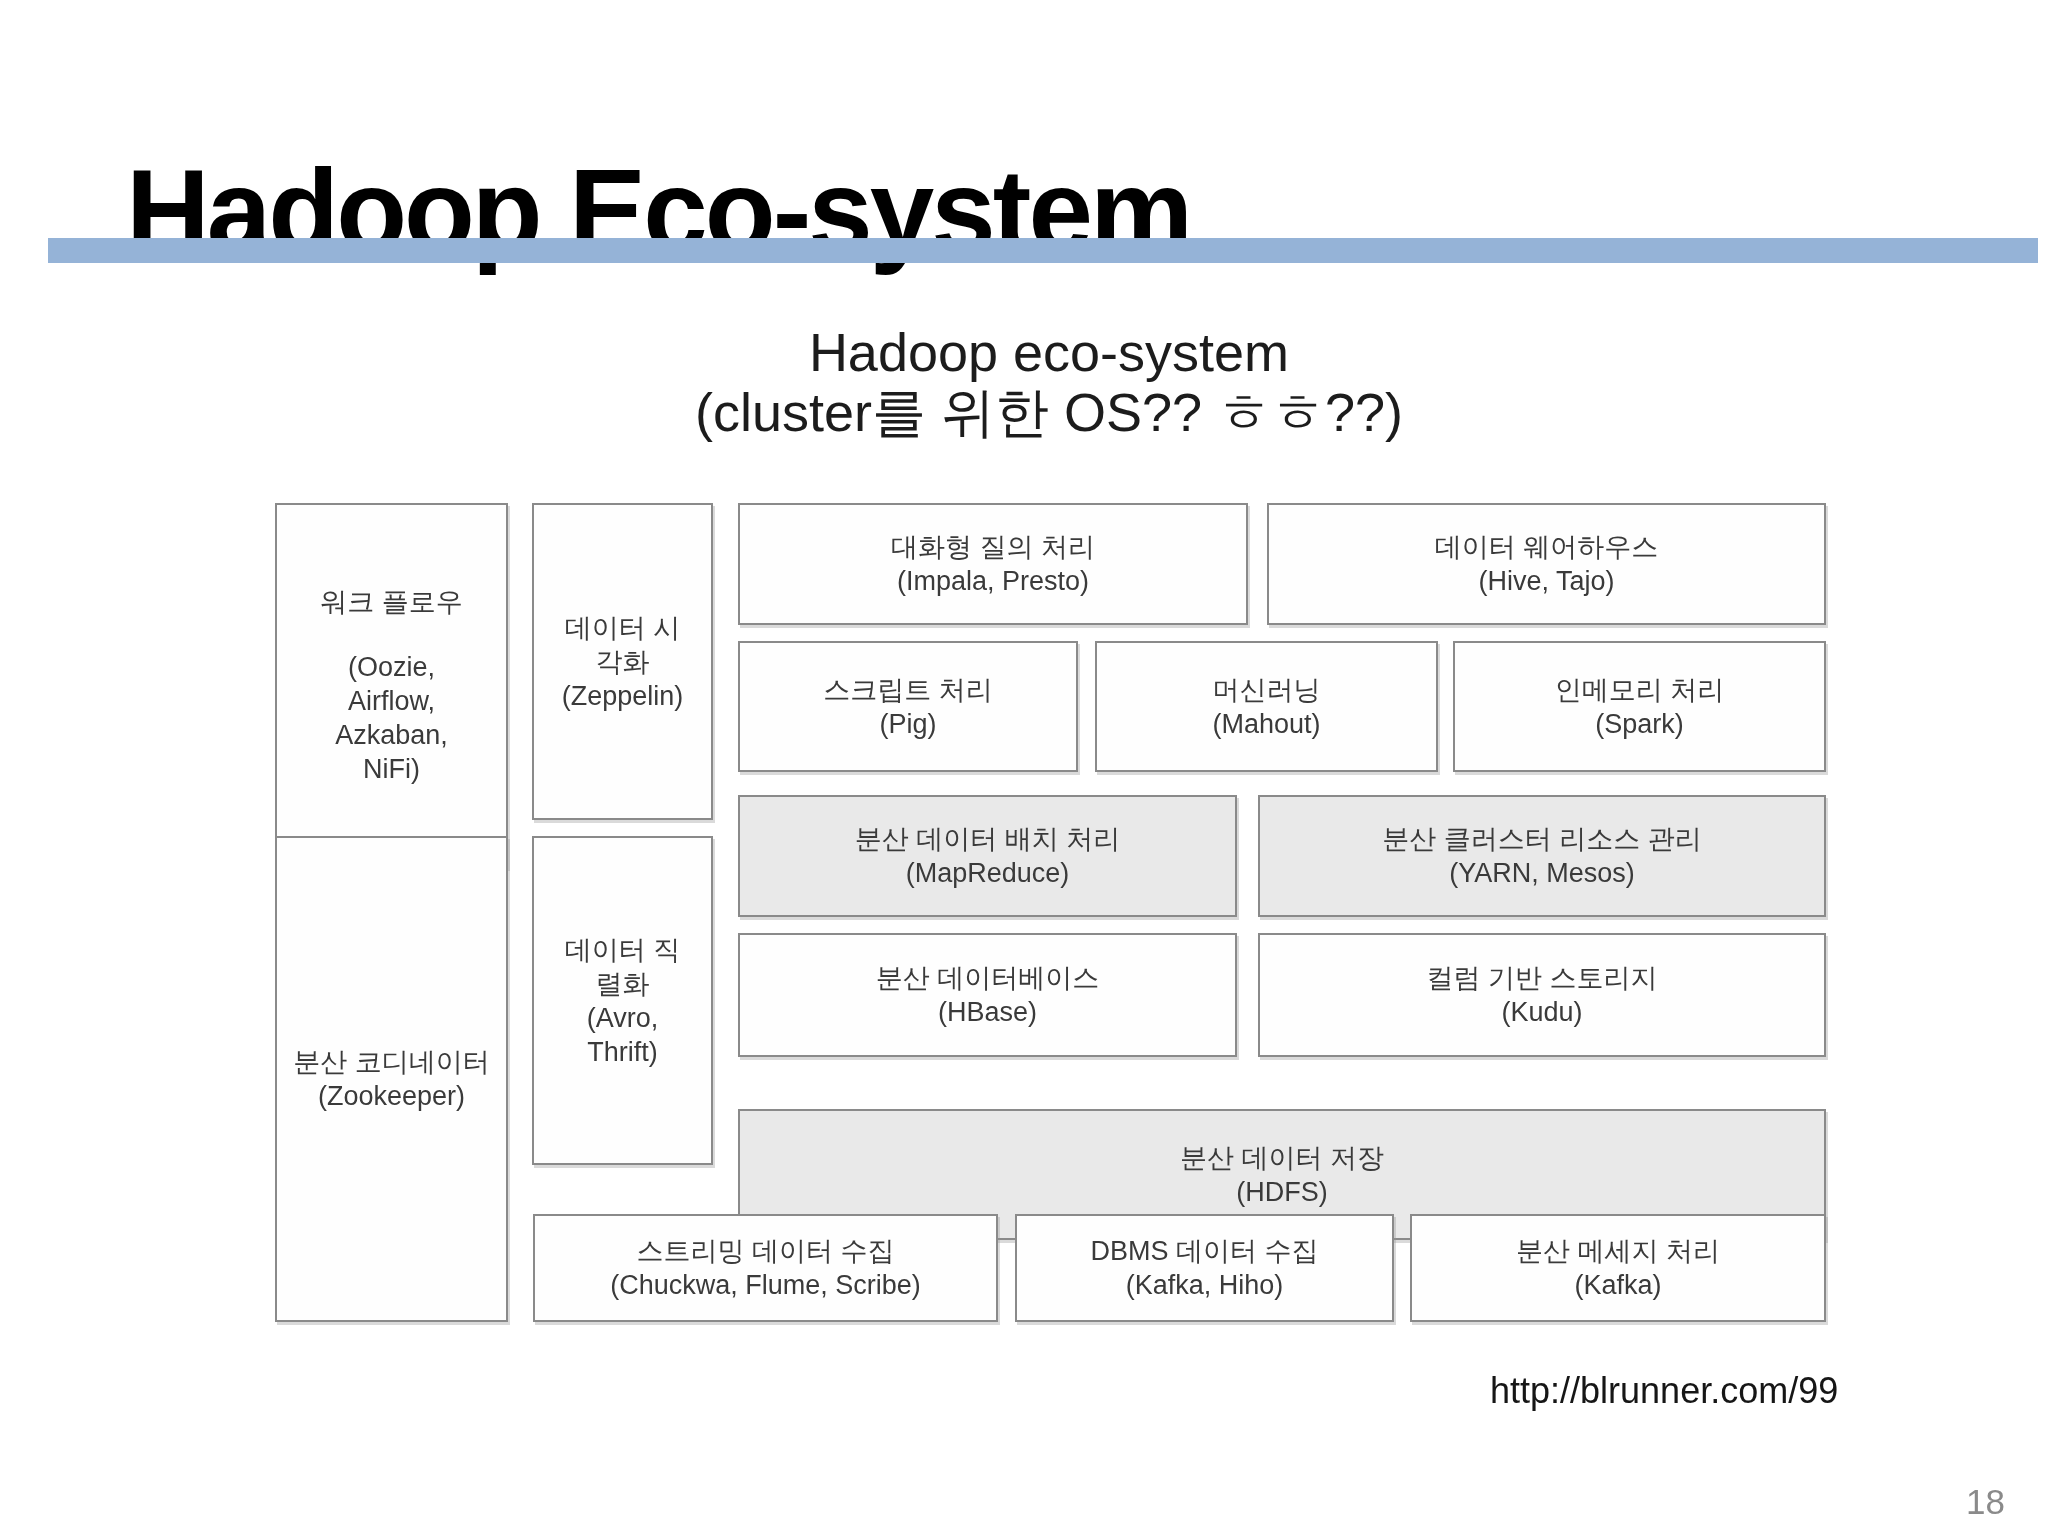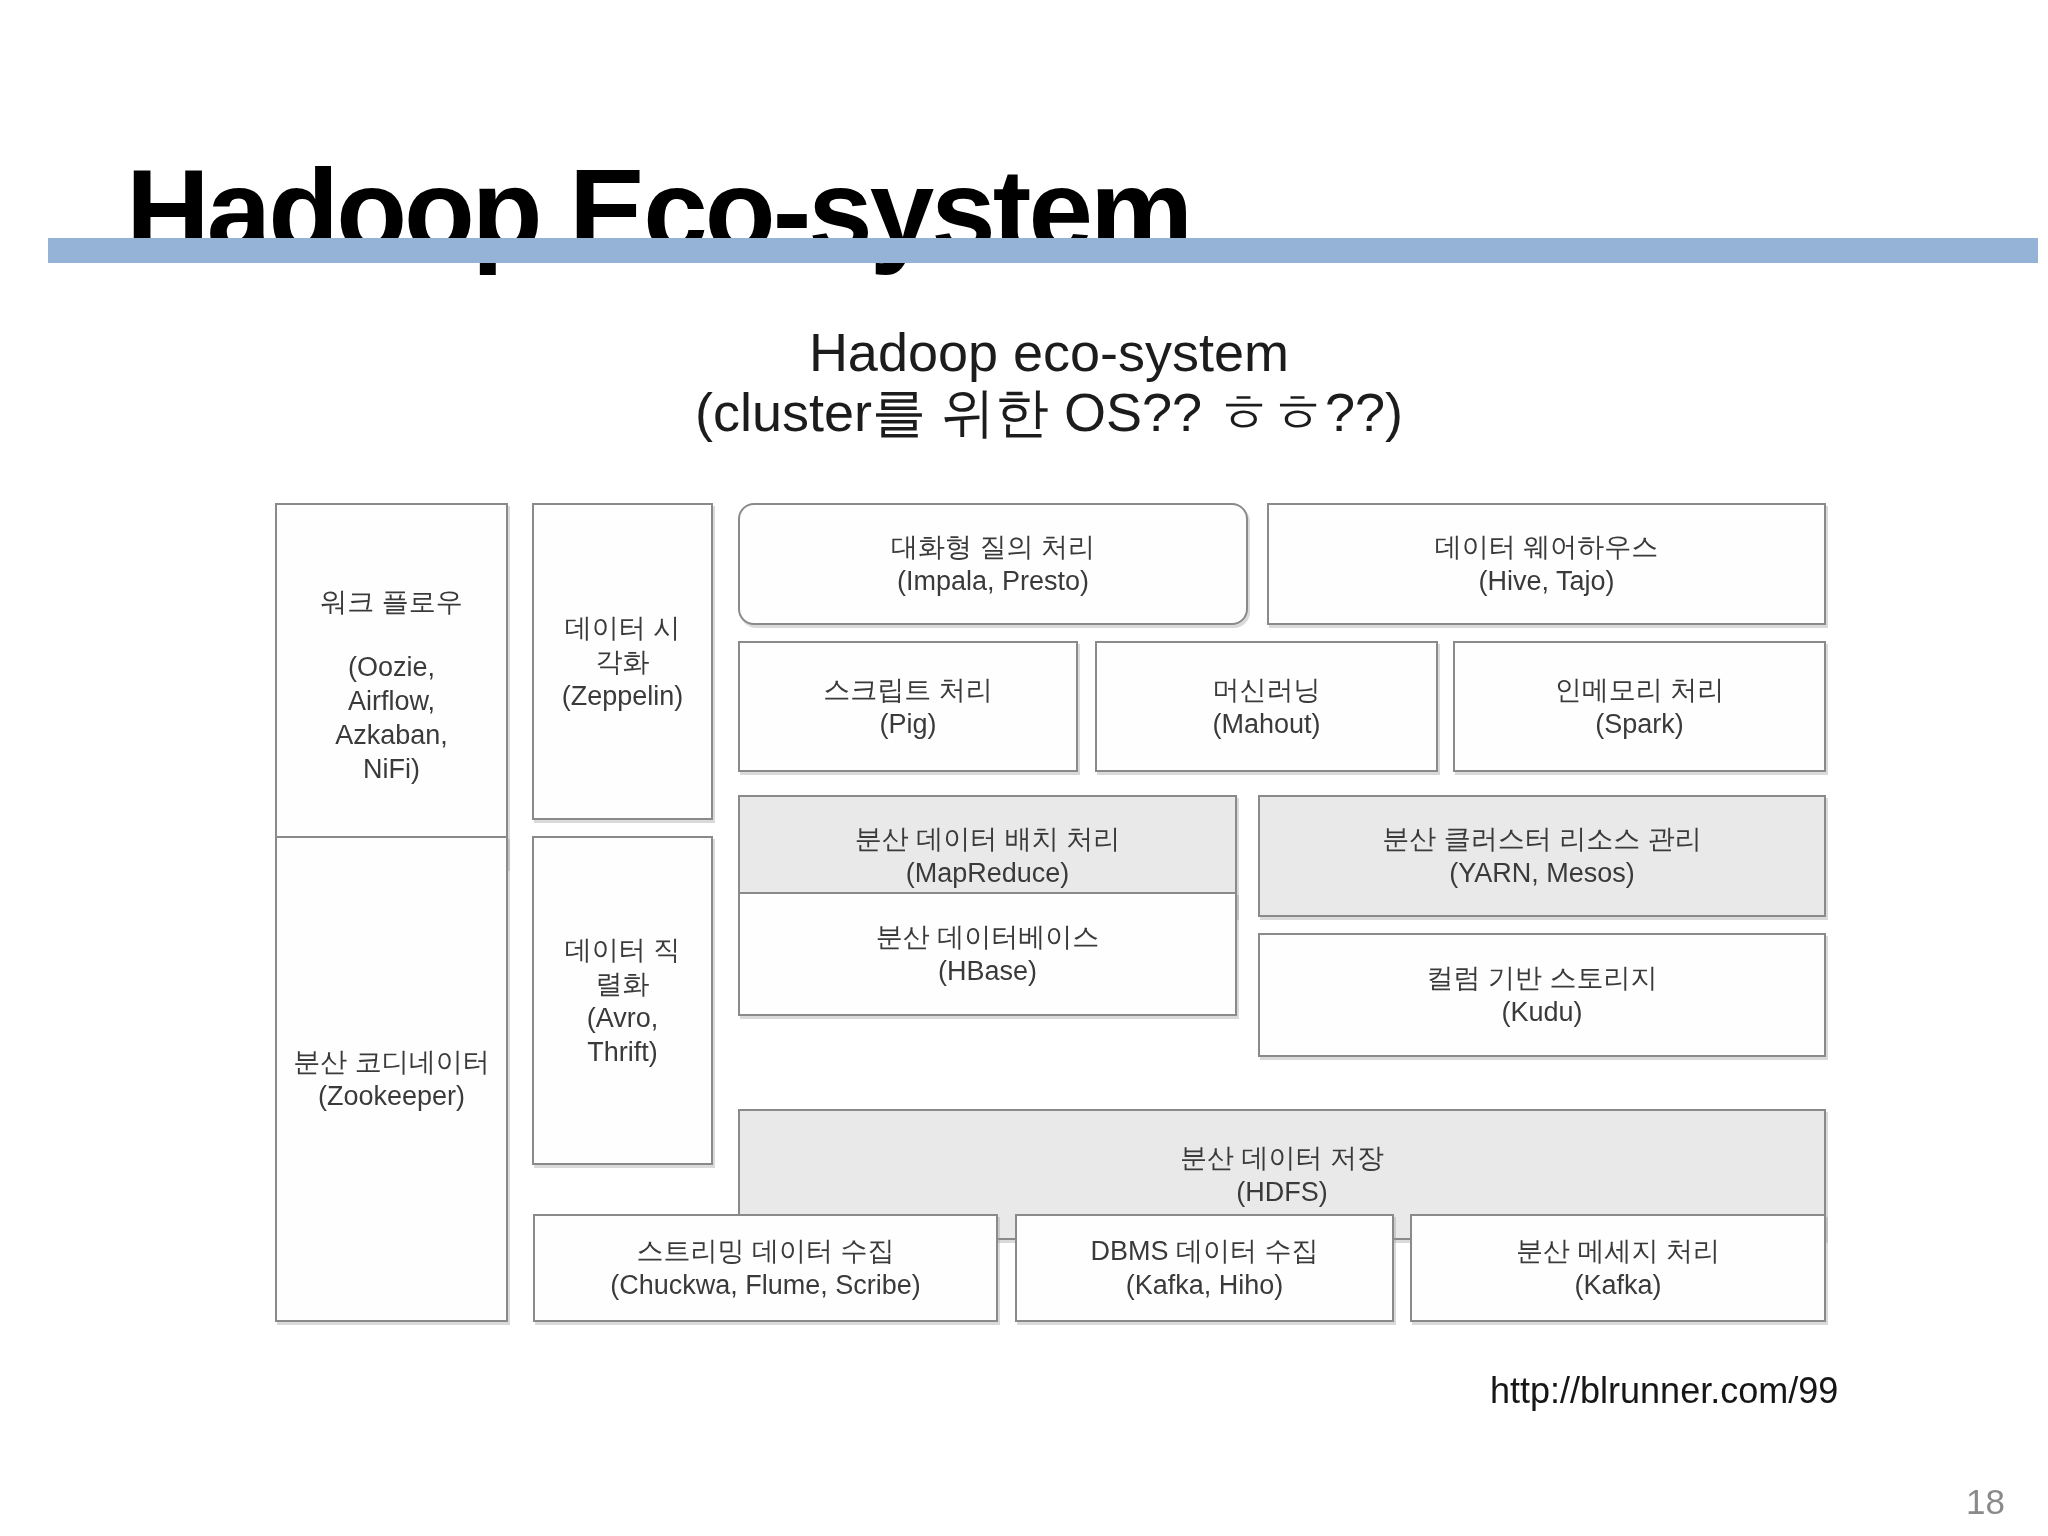--- a/index.html
+++ b/index.html
@@ -29,28 +29,28 @@
   .box .label,.box .sub{display:block;}
   
   .bx-workflow{left:275px;top:503px;width:233px;height:365px;gap:31px;}
   .bx-workflow .sub{max-width:170px;}
   .bx-zookeeper{left:275px;top:836px;width:233px;height:486px;}
   .bx-dataviz{left:532px;top:503px;width:181px;height:317px;}
   .bx-dataviz .label{max-width:140px;}
   .bx-serialization{left:532px;top:836px;width:181px;height:329px;}
   .bx-serialization .label{max-width:140px;}
   .bx-serialization .sub{max-width:110px;}
-  .bx-interactive-query{left:738px;top:503px;width:510px;height:122px;border-radius:16px;}
+  .bx-interactive-query{left:738px;top:503px;width:510px;height:122px;}
   .bx-warehouse{left:1267px;top:503px;width:559px;height:122px;}
   .bx-script{left:738px;top:641px;width:340px;height:131px;}
   .bx-ml{left:1095px;top:641px;width:343px;height:131px;}
   .bx-inmemory{left:1453px;top:641px;width:373px;height:131px;}
   .bx-mapreduce{left:738px;top:795px;width:499px;height:122px;}
   .bx-yarn{left:1258px;top:795px;width:568px;height:122px;}
-  .bx-hbase{left:738px;top:892px;width:499px;height:124px;}
+  .bx-hbase{left:738px;top:933px;width:499px;height:124px;}
   .bx-kudu{left:1258px;top:933px;width:568px;height:124px;}
   .bx-hdfs{left:738px;top:1072px;width:1088px;height:131px;margin-top:37px;}
   .bx-streaming{left:533px;top:1214px;width:465px;height:108px;}
   .bx-dbms{left:1015px;top:1214px;width:379px;height:108px;}
   .bx-kafka{left:1410px;top:1214px;width:416px;height:108px;}
   .footer-url{
     position:absolute;left:1490px;top:1370px;font-size:36px;color:#161616;white-space:nowrap;
   }
   .page-number{
     position:absolute;left:1966px;top:1482px;font-size:35px;color:#8a8a8a;

